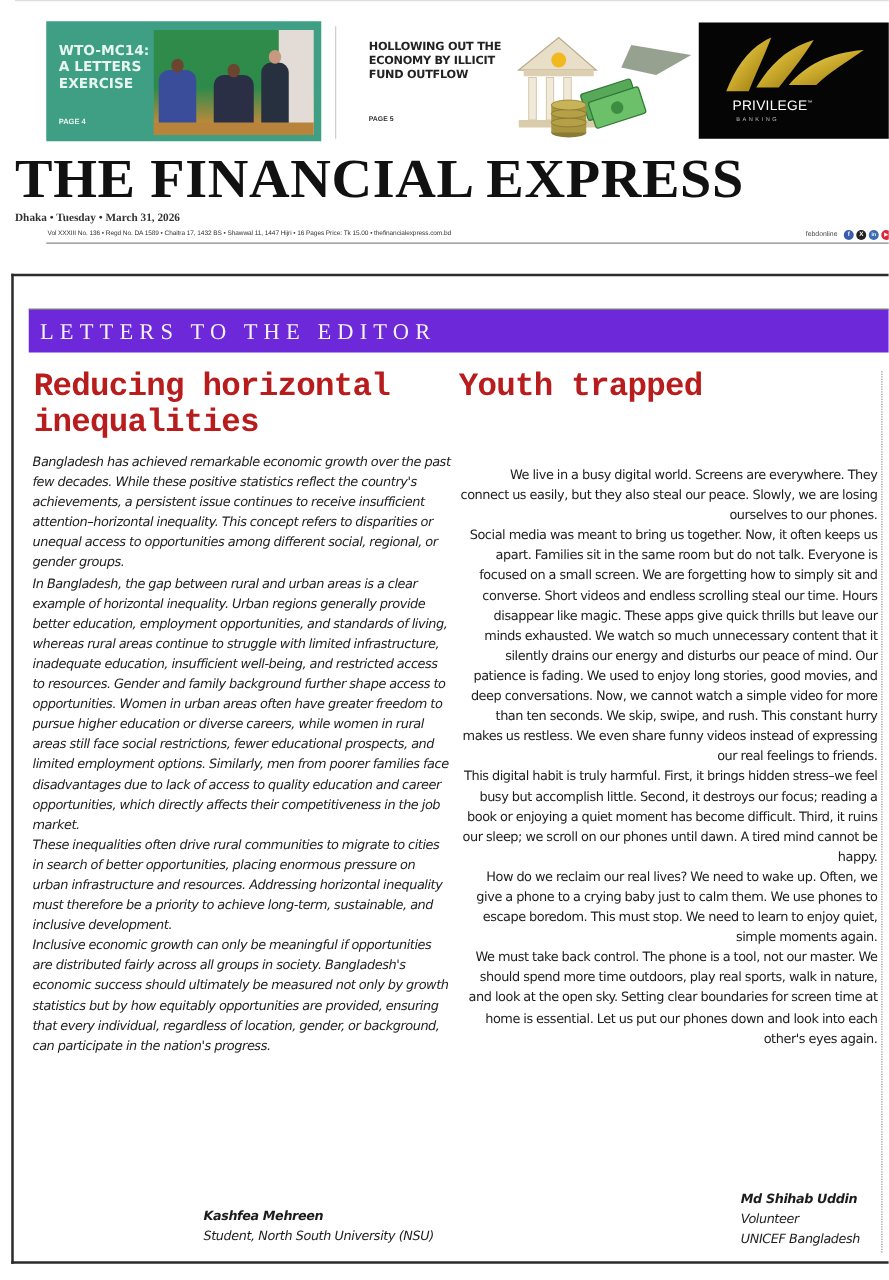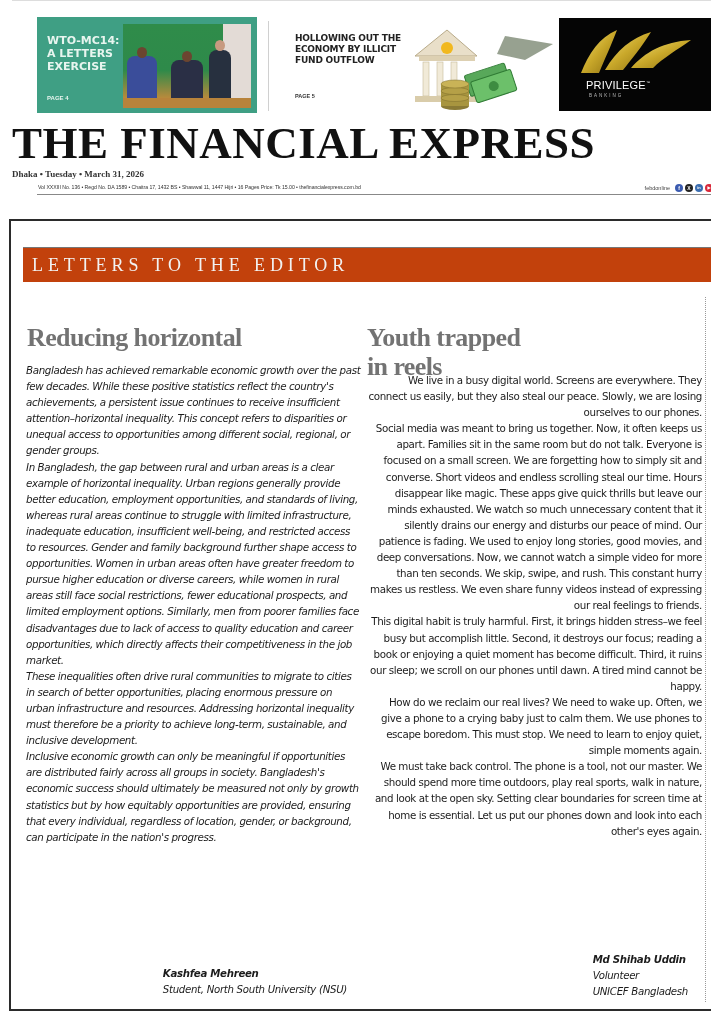--- a/index.html
+++ b/index.html
@@ -39,26 +39,26 @@
     .paper-title { position: absolute; left: 0; width: 711px; top: 118px; text-align: left; font-family: "Liberation Serif", serif; font-weight: bold; font-size: 45px; letter-spacing: 0.5px; color: #111; line-height: 48px; transform: scaleY(0.98); }
     .dateline { position: absolute; left: 0; width: 711px; top: 168px; text-align: left; font-family: "Liberation Serif", serif; font-weight: bold; font-size: 9px; color: #333; }
     .infoline { position: absolute; left: 26px; top: 183px; font-size: 5.2px; color: #333; letter-spacing: -0.05px; white-space: nowrap; }
     .social { position: absolute; right: 10px; top: 183px; display: flex; align-items: center; gap: 2px; }
     .social .handle { font-size: 5.5px; color: #444; margin-right: 3px; }
     .social .ic { width: 8px; height: 8px; border-radius: 50%; display: inline-flex; align-items: center; justify-content: center; color: #fff; font-size: 5px; font-weight: bold; line-height: 8px; }
     .rule-head { position: absolute; left: 25px; right: 10px; top: 193px; height: 1px; background: #888; }
 
     
     .panel { position: absolute; left: 9px; top: 219px; width: 702px; height: 792px; border: 2px solid #2b2b2b; border-right: none; background: #fff; }
-    .section-bar { position: absolute; left: 23px; top: 247px; width: 688px; height: 35px; background: #c2410c; border-top: 1px solid #777; }
+    .section-bar { position: absolute; left: 23px; top: 247px; width: 688px; height: 35px; background: #6d28d9; border-top: 1px solid #777; }
     .section-bar .label { position: absolute; left: 9px; top: 6px; color: #f2f2f2; font-family: "Liberation Serif", serif; font-size: 18px; letter-spacing: 4.9px; line-height: 22px; }
 
     .col-rule { position: absolute; left: 705px; top: 297px; width: 0; height: 705px; border-left: 1px dotted #999; }
 
-    .headline { position: absolute; font-family: Liberation Serif, serif; font-weight: bold; font-size: 26px; line-height: 29px; color: #737373; letter-spacing: -0.6px; margin-top: 28px; }
+    .headline { position: absolute; font-family: Liberation Mono, monospace; font-weight: bold; font-size: 26px; line-height: 29px; color: #b91c1c; letter-spacing: -0.6px; }
     .hl-left { left: 27px; top: 295px; }
     .hl-right { left: 367px; top: 295px; }
 
     .body-text { position: absolute; font-family: "DejaVu Sans", sans-serif; font-size: 10.3px; line-height: 16.1px; color: #1c1c1c; letter-spacing: -0.35px; word-spacing: -0.2px; }
     .bt-left { left: 26px; top: 362px; width: 335px; font-style: italic; }
     .bt-right { left: 367px; top: 372px; width: 335px; text-align: right; }
     .body-text p { margin: 0; }
 
     .sig { position: absolute; text-align: left; font-family: "DejaVu Sans", sans-serif; font-style: italic; font-size: 10.2px; line-height: 16px; color: #1c1c1c; letter-spacing: -0.3px; }
     .sig .name { font-weight: bold; }
@@ -158,37 +158,37 @@
 
 <div class="section-bar">
   <span class="label">LETTERS TO THE EDITOR</span>
 </div>
 
 <div class="col-rule"></div>
 
 <article>
   <h2 class="headline hl-left">
     <div>Reducing horizontal</div>
+    <div>inequalities</div>
   </h2>
   <div class="body-text bt-left">
     <p>Bangladesh has achieved remarkable economic growth over the past few decades. While these positive statistics reflect the country's achievements, a persistent issue continues to receive insufficient attention–horizontal inequality. This concept refers to disparities or unequal access to opportunities among different social, regional, or gender groups.</p>
     <p>In Bangladesh, the gap between rural and urban areas is a clear example of horizontal inequality. Urban regions generally provide better education, employment opportunities, and standards of living, whereas rural areas continue to struggle with limited infrastructure, inadequate education, insufficient well-being, and restricted access to resources. Gender and family background further shape access to opportunities. Women in urban areas often have greater freedom to pursue higher education or diverse careers, while women in rural areas still face social restrictions, fewer educational prospects, and limited employment options. Similarly, men from poorer families face disadvantages due to lack of access to quality education and career opportunities, which directly affects their competitiveness in the job market.</p>
     <p>These inequalities often drive rural communities to migrate to cities in search of better opportunities, placing enormous pressure on urban infrastructure and resources. Addressing horizontal inequality must therefore be a priority to achieve long-term, sustainable, and inclusive development.</p>
     <p>Inclusive economic growth can only be meaningful if opportunities are distributed fairly across all groups in society. Bangladesh's economic success should ultimately be measured not only by growth statistics but by how equitably opportunities are provided, ensuring that every individual, regardless of location, gender, or background, can participate in the nation's progress.</p>
   </div>
   <div class="sig sig-left">
     <div class="name">Kashfea Mehreen</div>
     <div>Student, North South University (NSU)</div>
   </div>
 </article>
 
 <article>
   <h2 class="headline hl-right">
     <div>Youth trapped</div>
-    <div>in reels</div>
   </h2>
   <div class="body-text bt-right">
     <p>We live in a busy digital world. Screens are everywhere. They connect us easily, but they also steal our peace. Slowly, we are losing ourselves to our phones.</p>
     <p>Social media was meant to bring us together. Now, it often keeps us apart. Families sit in the same room but do not talk. Everyone is focused on a small screen. We are forgetting how to simply sit and converse. Short videos and endless scrolling steal our time. Hours disappear like magic. These apps give quick thrills but leave our minds exhausted. We watch so much unnecessary content that it silently drains our energy and disturbs our peace of mind. Our patience is fading. We used to enjoy long stories, good movies, and deep conversations. Now, we cannot watch a simple video for more than ten seconds. We skip, swipe, and rush. This constant hurry makes us restless. We even share funny videos instead of expressing our real feelings to friends.</p>
     <p>This digital habit is truly harmful. First, it brings hidden stress–we feel busy but accomplish little. Second, it destroys our focus; reading a book or enjoying a quiet moment has become difficult. Third, it ruins our sleep; we scroll on our phones until dawn. A tired mind cannot be happy.</p>
     <p>How do we reclaim our real lives? We need to wake up. Often, we give a phone to a crying baby just to calm them. We use phones to escape boredom. This must stop. We need to learn to enjoy quiet, simple moments again.</p>
     <p>We must take back control. The phone is a tool, not our master. We should spend more time outdoors, play real sports, walk in nature, and look at the open sky. Setting clear boundaries for screen time at home is essential. Let us put our phones down and look into each other's eyes again.</p>
   </div>
   <div class="sig sig-right">
     <div class="name">Md Shihab Uddin</div>

